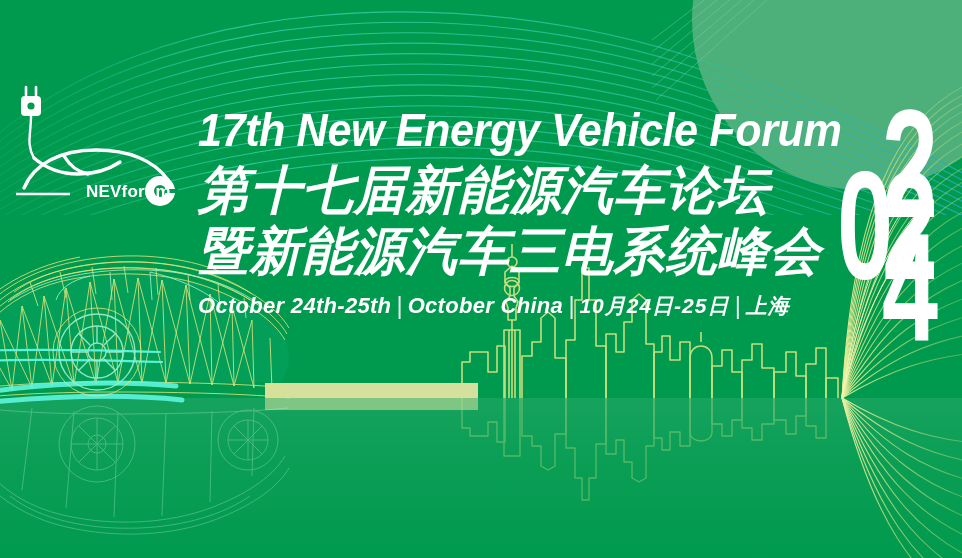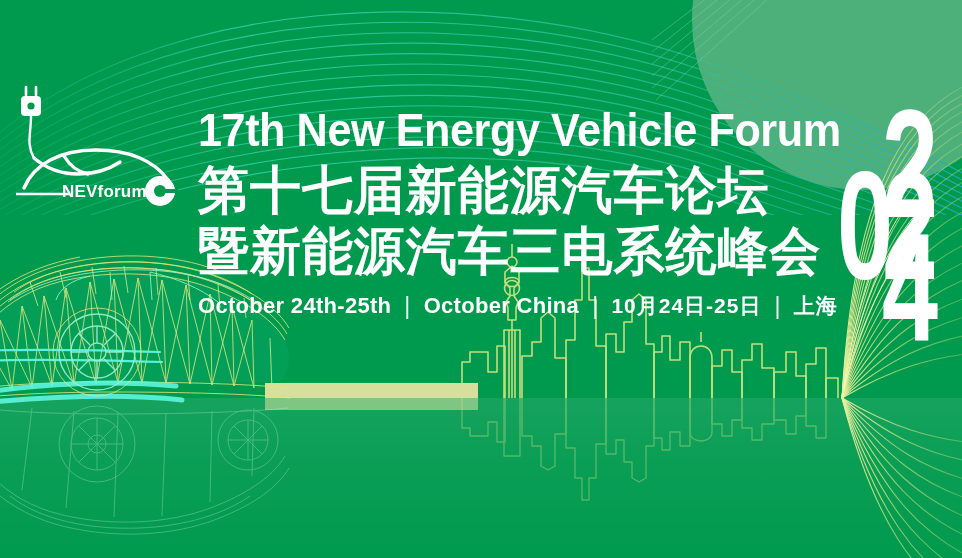--- a/index.html
+++ b/index.html
@@ -24,45 +24,45 @@
     position:absolute;left:265px;top:383px;width:213px;height:15px;
     background:#D4E09B;
   }
   .ground-bar-ref{
     position:absolute;left:265px;top:398px;width:213px;height:12px;
     background:#D4E09B;opacity:.55;
   }
   
   .logo{position:absolute;left:8px;top:78px;width:180px;height:130px;}
   .logo-text{
-    position:absolute;left:62px;top:182px;color:#fff;
+    position:absolute;left:86px;top:182px;color:#fff;
     font-size:17px;letter-spacing:.2px;font-family:"Liberation Sans",sans-serif;
   }
   .logo-text b{font-weight:700;}
   .logo-text span{font-weight:600;}
   
-  .headline{position:absolute;left:198px;top:104px;width:650px;}
+  .headline{position:absolute;left:198px;top:104px;width:650px;font-style:italic;}
   .h-en{
     color:#fff;font-weight:700;font-size:47px;line-height:52px;
     font-family:"Liberation Sans Narrow","Liberation Sans",sans-serif;
     transform:scaleX(.92);transform-origin:left center;
     letter-spacing:-.5px;white-space:nowrap;
     text-shadow:0 0 1px rgba(0,0,0,.12);
   }
   .h-cn1,.h-cn2{
     color:#fff;font-weight:700;font-size:52px;line-height:61px;
     font-family:"Liberation Sans",sans-serif;
     letter-spacing:1px;white-space:nowrap;
     transform:scaleX(.98);transform-origin:left center;
   }
   .h-cn1{margin-top:4px;}
   .meta{
     margin-top:10px;color:#fff;font-weight:700;font-size:22px;
     font-family:"Liberation Sans Narrow","Liberation Sans",sans-serif;
-    letter-spacing:.3px;white-space:nowrap;display:flex;align-items:center;gap:13px;
+    letter-spacing:.3px;white-space:nowrap;display:flex;align-items:center;gap:5px;
   }
   .meta .sep{font-weight:300;opacity:.95;font-size:23px;}
   .meta .cn{font-family:"Liberation Sans",sans-serif;letter-spacing:1px;font-size:21px;text-align:right;}
   
   .year{position:absolute;left:846px;top:104px;width:112px;height:212px;}
   .year-cell{
     position:absolute;color:#fff;font-weight:700;
     font-family:"Liberation Sans Narrow","Liberation Sans",sans-serif;
     font-size:126px;line-height:100px;
     transform:scaleX(.80) scaleY(1.22);transform-origin:left top;

